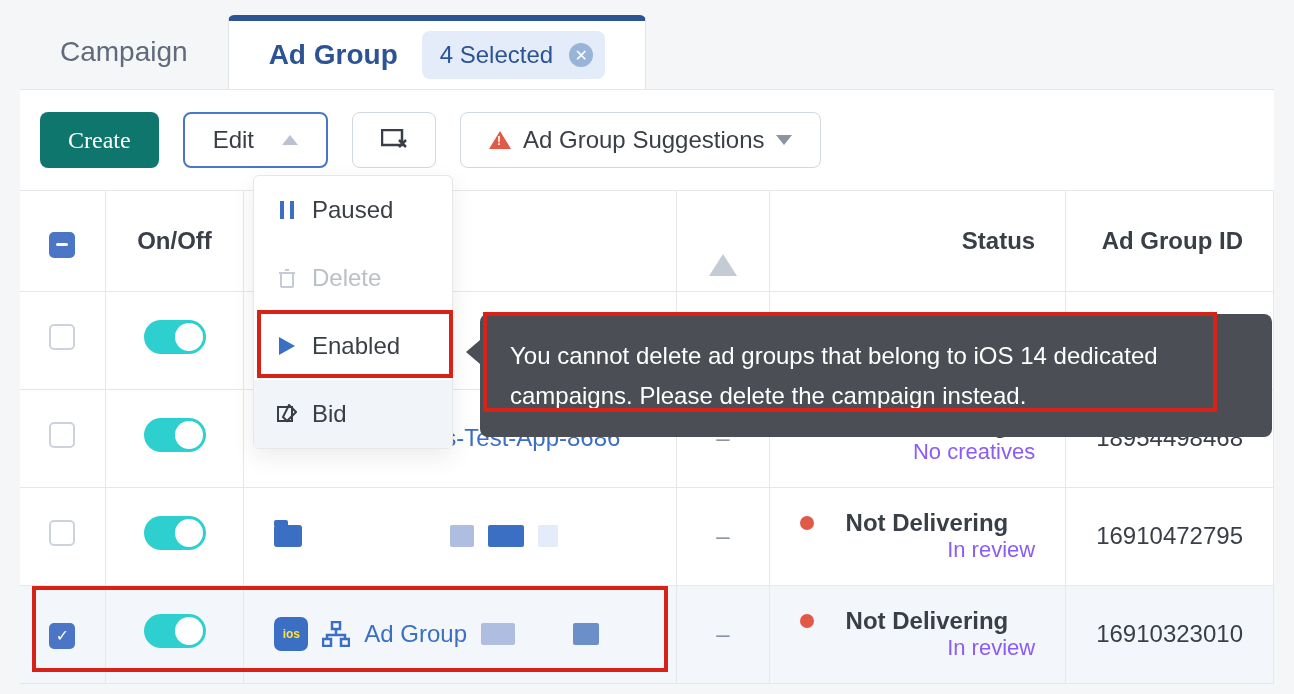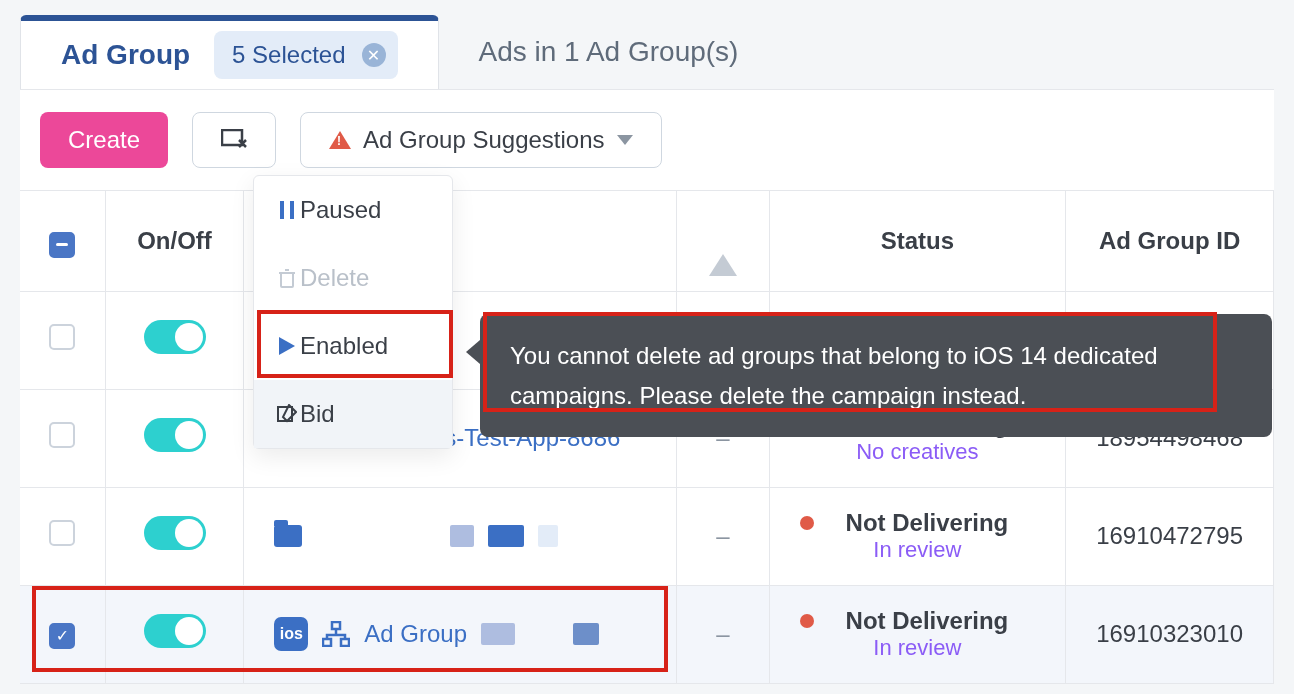--- a/index.html
+++ b/index.html
@@ -74,24 +74,25 @@
     height: 56px;
     padding: 0 28px;
     border-radius: 8px;
     font-size: 24px;
     cursor: pointer;
     border: 1px solid #cfd7e0;
     background: #fff;
     color: #3a3f47;
   }
   .btn.primary {
-    background: #ec4899;
+    background: #0f766e;
     color: #fff;
     border: none;
     font-weight: 500;
+    font-family: Liberation Serif, serif;
   }
   .btn.edit {
     border: 2px solid #4a76c5;
     color: #3a3f47;
     gap: 28px;
   }
   .chev {
     width: 0; height: 0;
     border-left: 8px solid transparent;
     border-right: 8px solid transparent;
@@ -107,21 +108,21 @@
   }
   .warn-tri::after {
     content: "!"; position: absolute; left: -3px; top: 3px;
     font-size: 12px; color: #fff; font-weight: 700;
   }
   
   table { width: 100%; border-collapse: collapse; background: #fff; }
   th, td {
     border-bottom: 1px solid #e5e7eb;
     border-right: 1px solid #e5e7eb;
-    text-align: center;
+    text-align: right;
     font-size: 24px;
     color: #3a3f47;
     vertical-align: middle;
   }
   th { height: 100px; font-weight:700; padding: 0 30px; }
   td { height: 98px; padding: 0 30px; }
   .col-check { width: 96px; text-align:center; padding:0;}
   .col-onoff { width: 150px; text-align:center; padding:0;}
   .col-name  { width: 448px; }
   .col-warn  { width: 104px; text-align:center; padding:0;}
@@ -150,40 +151,40 @@
   .dot { width:14px;height:14px;border-radius:50%;background:#e05a47;}
   .status-sub { color:#8b5cf6; font-size:22px; }
   
   .name-cell { display:flex; align-items:center; gap:14px; }
   .folder-icon {
     width:28px;height:22px;background:#3b6fc4;border-radius:3px;position:relative;
   }
   .folder-icon::before{content:"";position:absolute;top:-5px;left:0;width:14px;height:6px;background:#3b6fc4;border-radius:2px 2px 0 0;}
   .ios-badge {
     width:34px;height:34px;border-radius:7px;background:#3b6fc4;
-    color:#ffffff;font-size:16px;font-weight:700;display:flex;align-items:center;justify-content:center;
+    color:#fde047;font-size:12px;font-weight:700;display:flex;align-items:center;justify-content:center;
   }
   .tree-icon svg{display:block;}
   .link-text { color:#3b6fc4; }
   .redact { display:inline-block; height:22px; border-radius:2px;}
   .name-dash { color:#8b95a1; }
 
   
   .dropdown {
     position: absolute;
     left: 253px; top: 175px;
     width: 200px;
     background: #fff;
     border: 1px solid #e5e7eb;
     border-radius: 6px;
     box-shadow: 0 8px 24px rgba(0,0,0,0.08);
     z-index: 30;
   }
   .dd-item {
-    display:flex; align-items:center; gap:2px;
+    display:flex; align-items:center; gap:14px;
     height: 68px; padding: 0 22px;
     font-size: 24px; color:#3a3f47; cursor:pointer;
   }
   .dd-item.disabled { color:#b9c0c9; }
   .dd-item.hover { background:#f1f4f8; }
   .dd-icon { width:22px; display:flex; justify-content:center;}
   
   .tooltip {
     position:absolute; left:480px; top:314px;
     width: 792px;
@@ -208,32 +209,36 @@
     width:0;height:0;border-left:14px solid transparent;border-right:14px solid transparent;
     border-bottom:22px solid #c4cbd4; margin:0 auto;
   }
 </style>
 </head>
 <body>
 
 <div class="container">
 
   <div class="tabstrip">
+    <div class="tab campaign">Campaign</div>
     <div class="tab adgroup">
       <span>Ad Group</span>
       <span class="chip">
-        <span>5 Selected</span>
+        <span>4 Selected</span>
         <span class="chip-close">✕</span>
       </span>
     </div>
-    <div class="tab ads">Ads in 1 Ad Group(s)</div>
   </div>
 
   <div class="toolbar">
     <div class="btn primary">Create</div>
+    <div class="btn edit">
+      <span>Edit</span>
+      <span class="chev"></span>
+    </div>
     <div class="btn">
       <svg width="26" height="22" viewBox="0 0 26 22">
         <rect x="1" y="1" width="20" height="15" fill="none" stroke="#3a3f47" stroke-width="2.5"></rect>
         <path d="M18 11 L25 18 M25 11 L18 18" fill="none" stroke="#3a3f47" stroke-width="2.5"></path>
       </svg>
     </div>
     <div class="btn">
       <span class="warn-tri"></span>
       <span>Ad Group Suggestions</span>
       <span class="chev down"></span>

